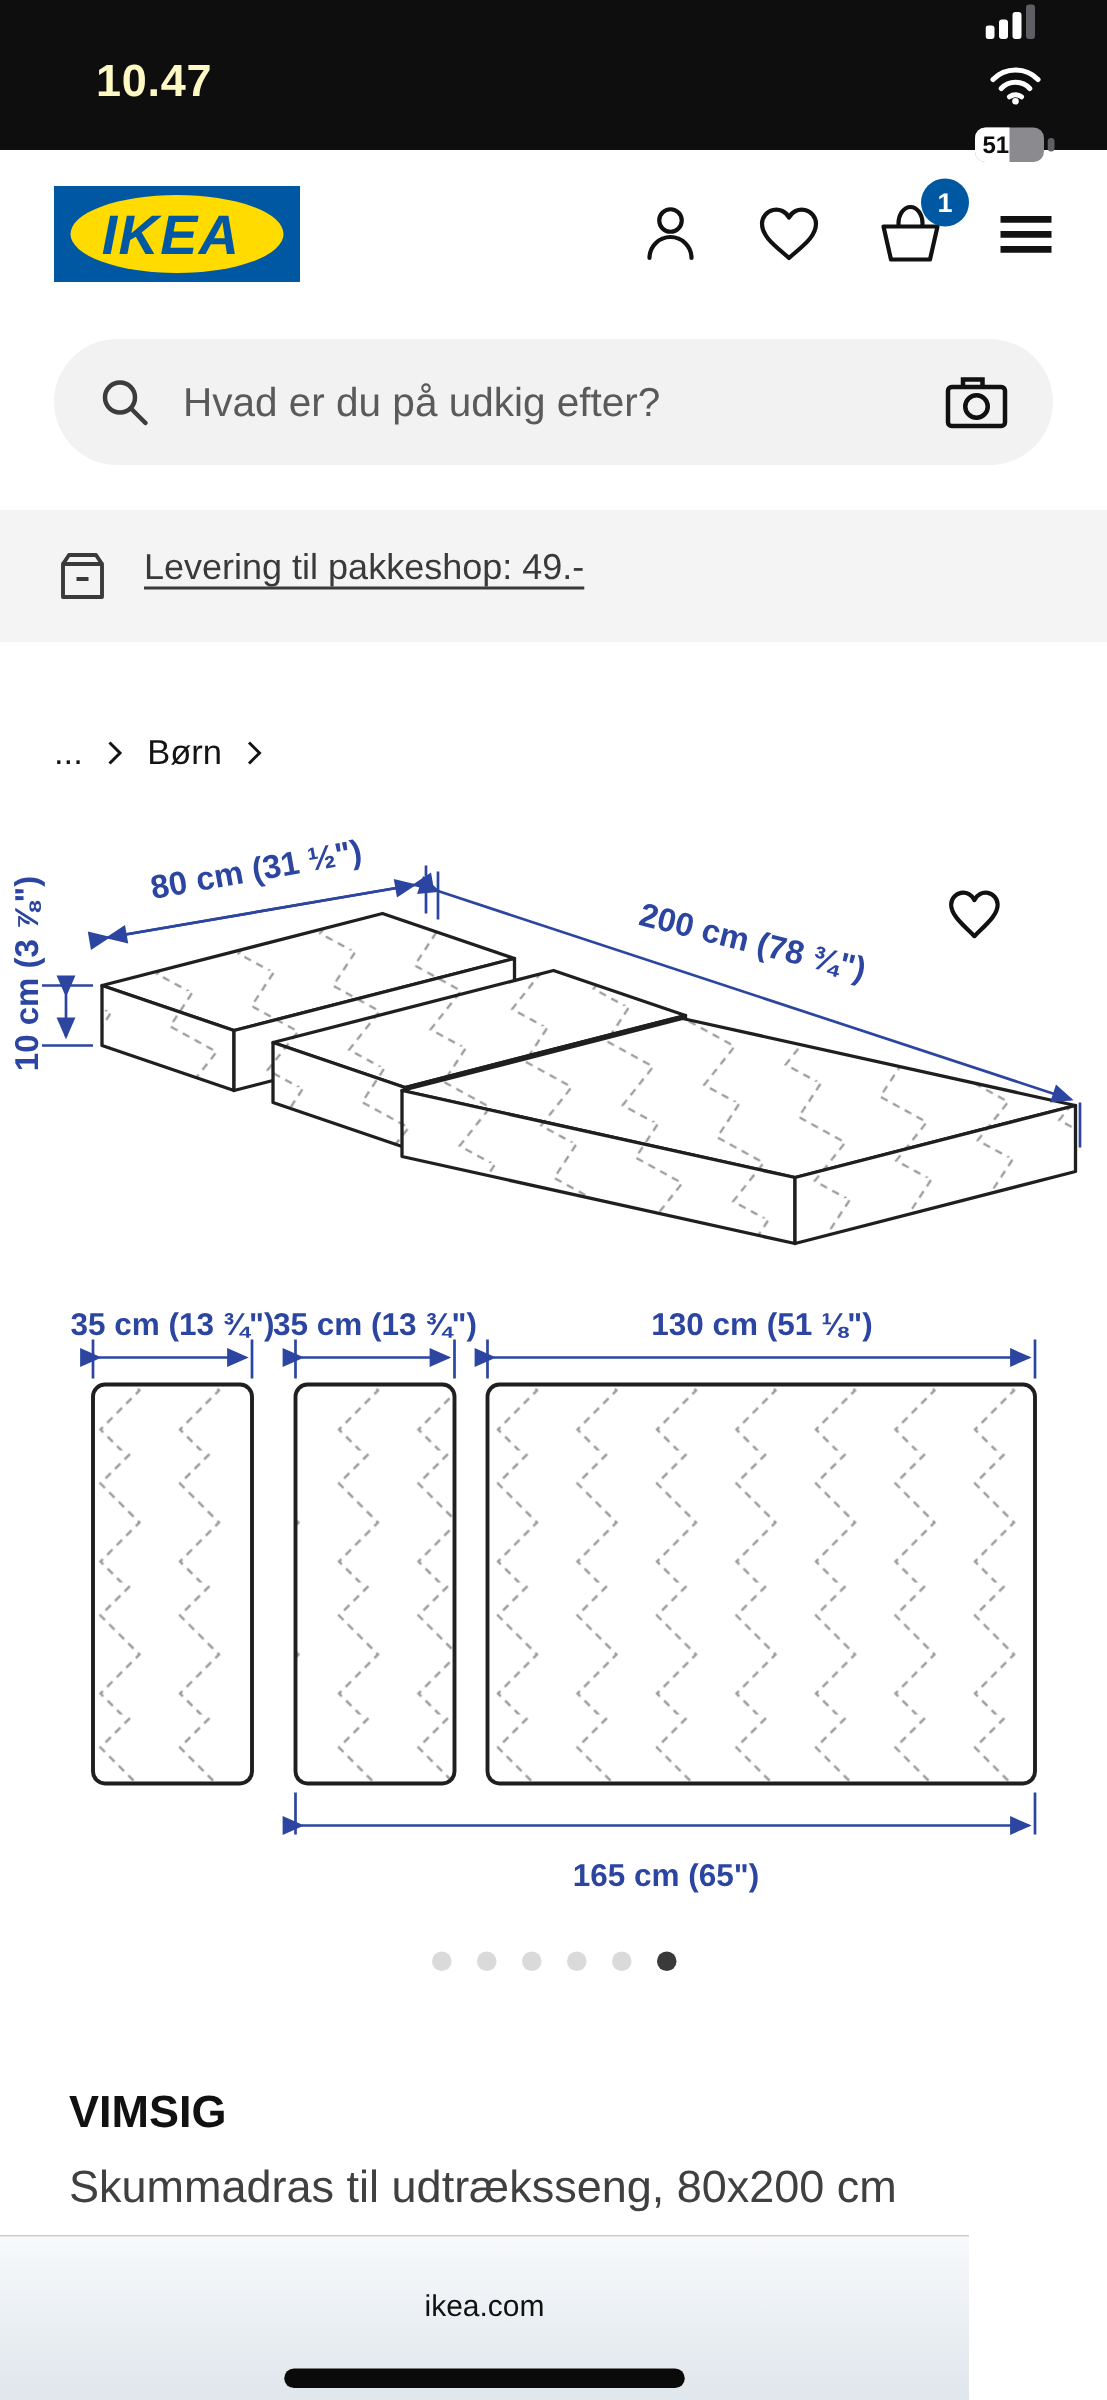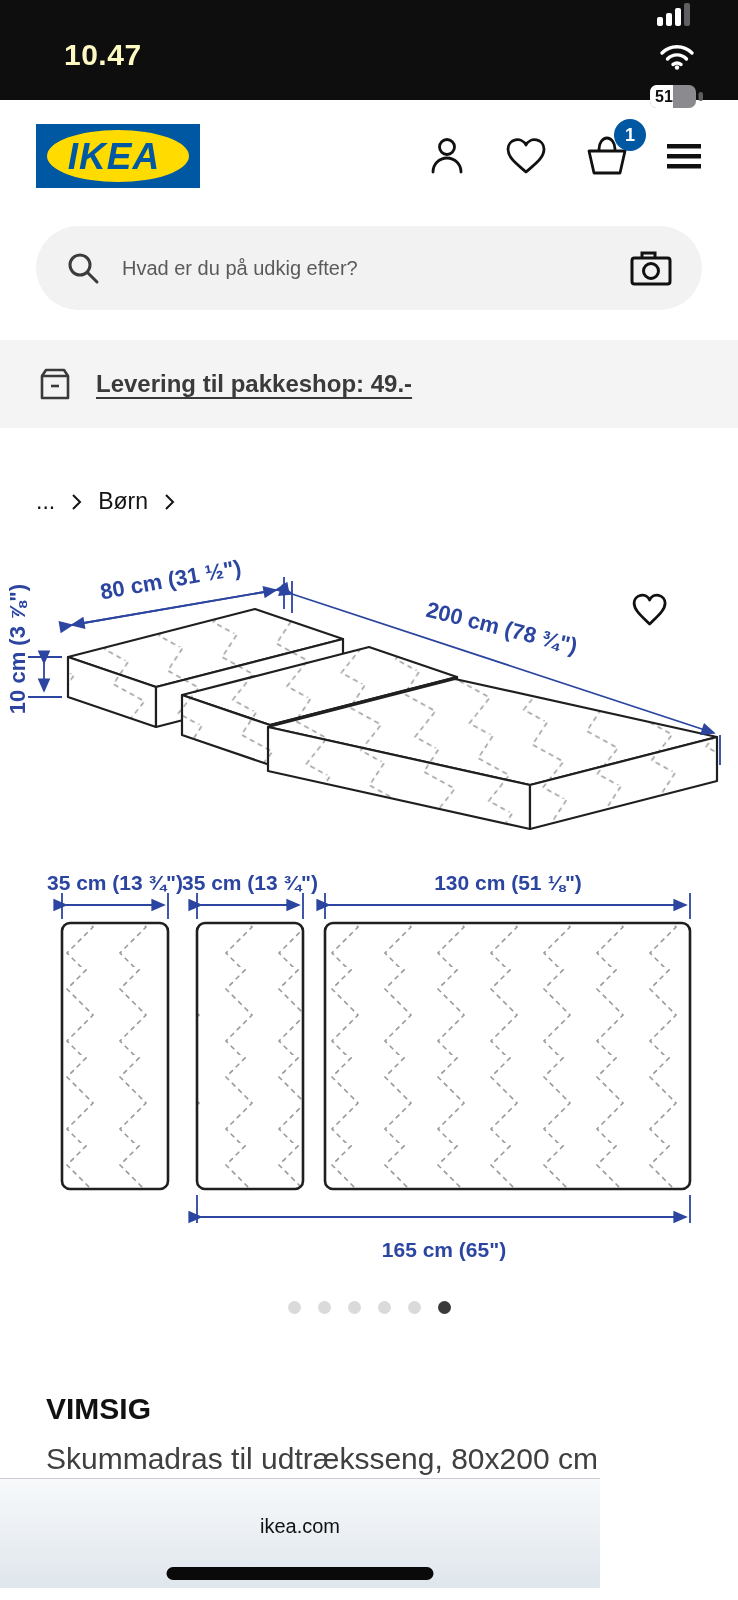--- a/index.html
+++ b/index.html
@@ -20,25 +20,25 @@
   .header-icons { display:flex; align-items:center; gap:36px; }
   .hicon { position:relative; display:flex; align-items:center; }
   .cart-badge { position:absolute; top:-16px; right:-16px; width:32px; height:32px;
     border-radius:50%; background:#0058a3; color:#fff; font-size:18px; font-weight:700;
     display:flex; align-items:center; justify-content:center; }
 
   
   .search-row { padding:14px 36px 16px; background:#fff; }
   .search-pill { height:84px; background:#f2f2f3; border-radius:42px;
     display:flex; align-items:center; gap:22px; padding:0 30px; }
-  .search-placeholder { flex:1; font-size:20px; color:#5a5a5a; }
+  .search-placeholder { flex:1; font-size:27px; color:#5a5a5a; }
 
   
   .delivery { margin-top:14px; background:#f4f4f4; padding:25px 36px;
-    display:flex; align-items:center; gap:22px;font-weight:bold; }
+    display:flex; gap:22px; }
   .delivery-text { font-size:24px; color:#3a3a3a; text-decoration:underline;
     text-underline-offset:5px; }
 
   
   .breadcrumb { padding:60px 36px 0; display:flex; align-items:center; gap:16px;
     font-size:23px; color:#141414; }
   .crumb { white-space:nowrap; }
 
   
   .media { margin-top:12px; }
@@ -48,21 +48,21 @@
   .dots { display:flex; justify-content:center; gap:17px; padding-top:26px; }
   .dot { width:13px; height:13px; border-radius:50%; background:#dadada; }
   .dot.active { background:#3a3a3a; }
 
   
   .product-info { padding:78px 46px 0; }
   .product-name { font-size:30px; font-weight:700; color:#111; }
   .product-desc { font-size:30px; color:#404040; margin-top:16px; font-weight:400; }
 
   
-  .browser-bar { position:absolute; left:0; bottom:12px; width:600px; height:110px;
+  .browser-bar { position:absolute; left:0; bottom:0; width:646px; height:110px;
     background:linear-gradient(#f7f9fb, #dfe6ec); border-top:1px solid #c9cdd2;
     text-align:center; }
   .browser-url { display:inline-block; margin-top:36px; font-size:20px; color:#111; }
   .home-indicator { position:absolute; left:50%; transform:translateX(-50%);
     bottom:8px; width:267px; height:13px; border-radius:8px; background:#0a0a0a; }
 </style>
 </head>
 <body>
 
 <div class="status-bar">

